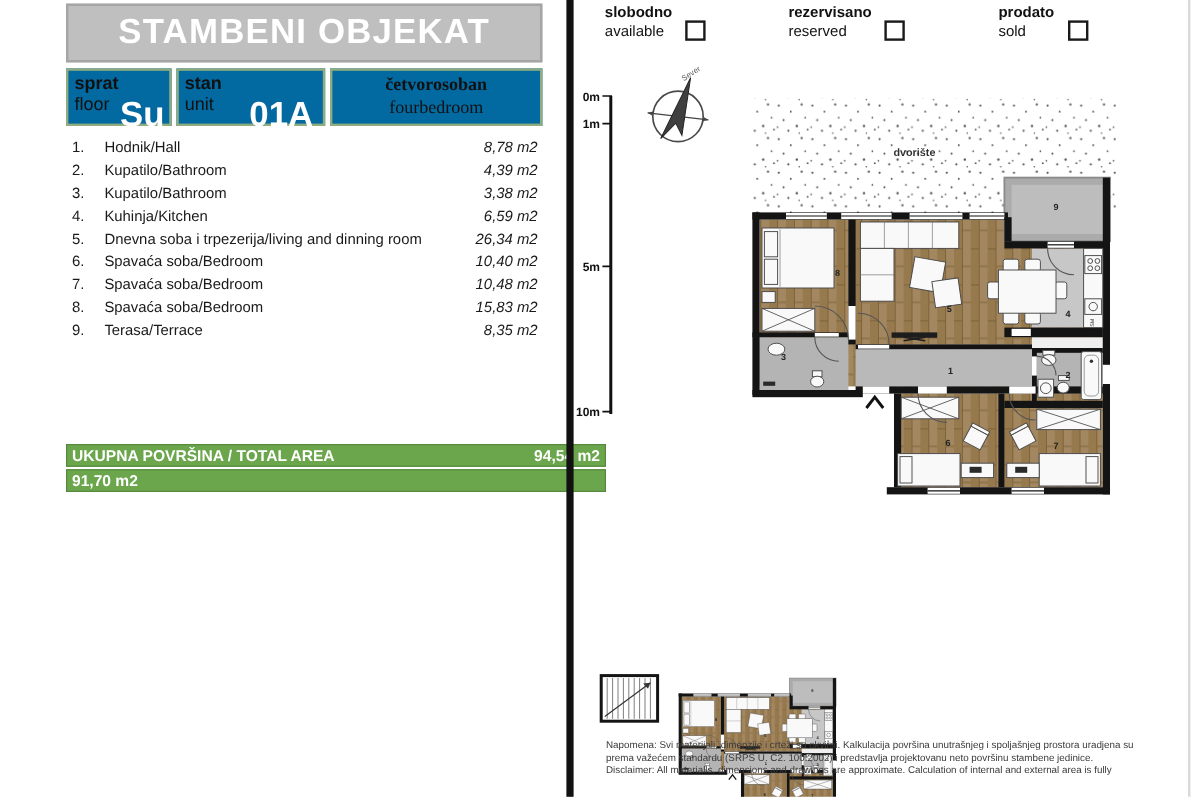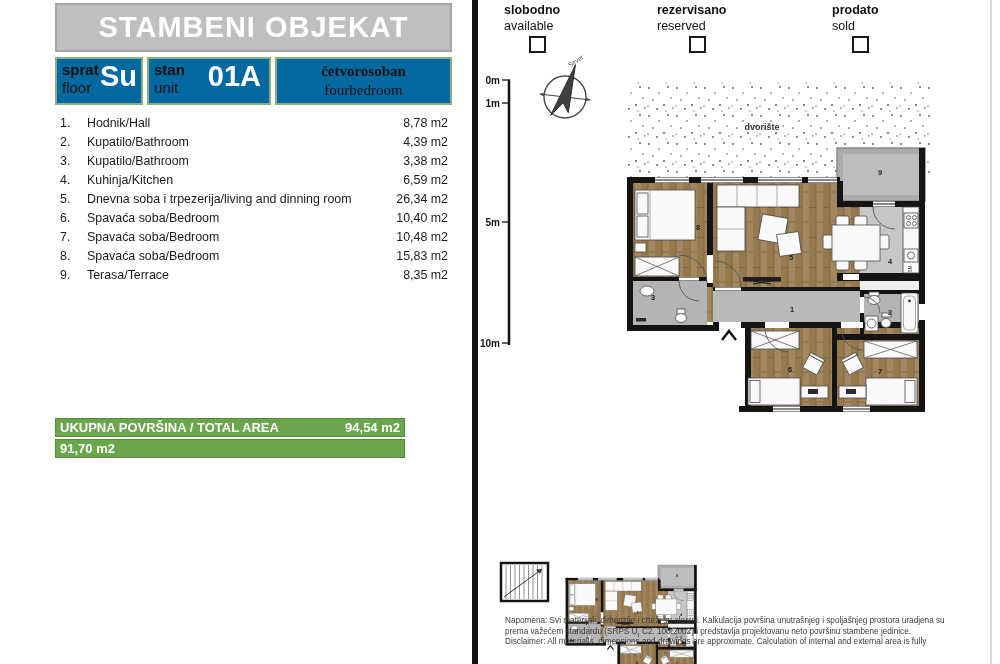--- a/index.html
+++ b/index.html
@@ -22,47 +22,47 @@
   .info-box{
     position:absolute;top:57px;height:44px;
     background:#0369a1;border:2px solid #8fac80;box-sizing:content-box;
   }
   .ib1{left:55px;width:84px;}
   .ib2{left:147px;width:120px;}
   .ib3{left:275px;width:173px;}
   .ib-labels{position:absolute;left:5px;top:2px;line-height:18px;font-size:15px;color:#111;}
   .ib-labels .b{font-weight:bold;display:block;}
   .ib-value{
-    position:absolute;right:4px;top:1px;color:#ffffff;font-weight:bold;font-size:29px;
+    position:absolute;right:4px;top:21px;color:#ffffff;font-weight:bold;font-size:29px;
   }
   .ib2 .ib-value{right:8px;}
   .ib-center{
     width:100%;height:100%;display:flex;flex-direction:column;justify-content:center;
     align-items:center;line-height:19px;font-size:15px;color:#111;font-family:Liberation Serif, serif;
   }
   .ib-center .b{font-weight:bold;}
   .room-list{position:absolute;left:60px;top:113px;width:388px;}
   .room-row{display:flex;height:19px;align-items:center;font-size:12.4px;color:#1a1a1a;white-space:nowrap;}
   .room-row .num{width:27px;flex:none;}
   .room-row .name{flex:1;overflow:hidden;}
-  .room-row .area{flex:none;text-align:right;min-width:56px;}
-  .totals{position:absolute;left:55px;top:370px;width:350px;margin-top:48px;}
+  .room-row .area{flex:none;text-align:right;min-width:56px;font-style:italic;}
+  .totals{position:absolute;left:55px;top:370px;width:450px;}
   .total-bar{
     box-sizing:border-box;width:100%;height:19px;margin-bottom:2px;
     background:#6ba64d;border:1px solid #558a3c;
     display:flex;align-items:center;justify-content:space-between;
     padding:0 4px;color:#ffffff;font-weight:bold;font-size:13px;white-space:nowrap;
   }
   .total-bar.second .tlabel{padding-left:7px;}
   
   .divider{position:absolute;left:472px;top:0;width:6px;height:664px;background:#111111;}
   .right-edge{position:absolute;left:990px;top:0;width:2px;height:664px;background:#d9d9d9;}
   
   .right-panel{position:absolute;left:478px;top:0;width:522px;height:664px;}
-  .legend-item{position:absolute;top:2px;display:flex;align-items:center;flex-direction:column;}
+  .legend-item{position:absolute;top:2px;display:flex;align-items:flex-end;}
   .legend-text{line-height:16px;font-size:12.5px;color:#111;}
   .legend-text .sr{font-weight:bold;display:block;}
   .legend-check{
     width:13px;height:13px;border:2px solid #1a1a1a;margin-left:11px;margin-top:2px;background:#fff;
   }
   .li1{left:26px;} .li2{left:179px;} .li3{left:354px;}
   .plan-svg{position:absolute;left:0;top:0;width:522px;height:664px;}
   .disclaimer{
     position:absolute;left:27px;top:616px;width:476px;
     font-size:8.2px;line-height:1.3;color:#3a3a3a;

